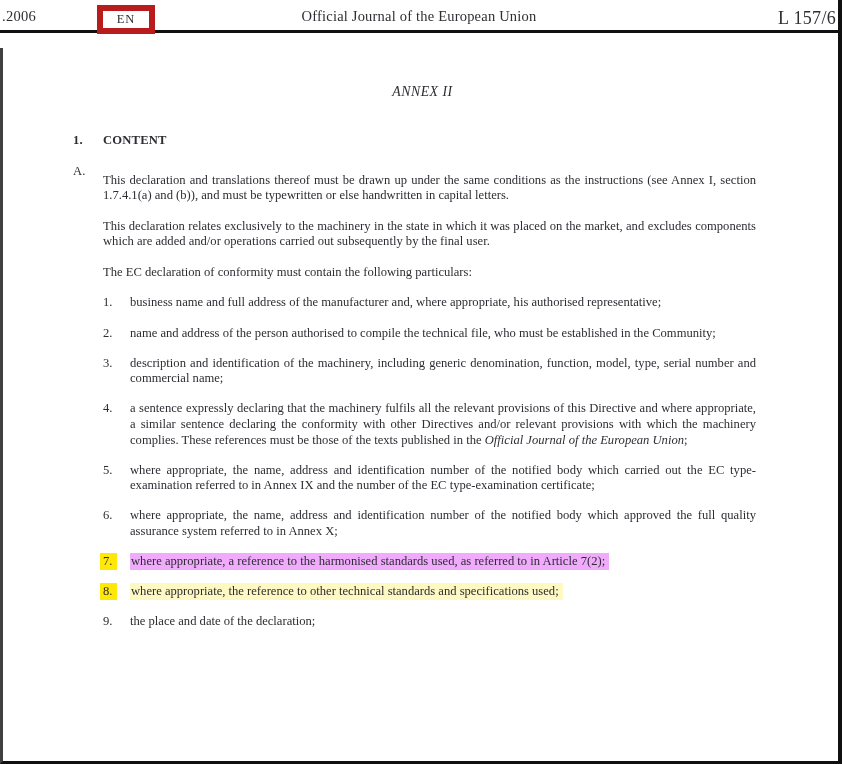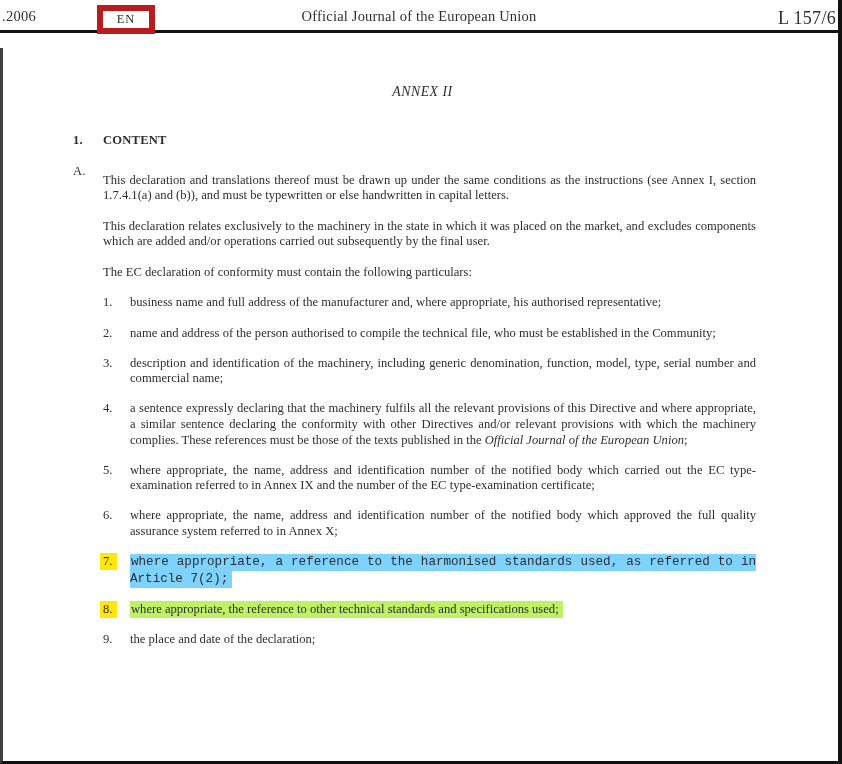--- a/index.html
+++ b/index.html
@@ -107,26 +107,26 @@
           <span class="li-text"><span>where appropriate, the name, address and identification number of the notified body which carried out the EC type-examination referred to in Annex IX and the number of the EC type-examination certificate;</span></span>
         </div>
 
         <div class="list-item">
           <span class="li-num"><span>6.</span></span>
           <span class="li-text"><span>where appropriate, the name, address and identification number of the notified body which approved the full quality assurance system referred to in Annex X;</span></span>
         </div>
 
         <div class="list-item">
           <span class="li-num"><span class="hl" style="background: rgb(255, 232, 8);">7.</span></span>
-          <span class="li-text"><span class="hl" style="background: #7dd3fc; font-family: Liberation Mono, monospace;">where appropriate, a reference to the harmonised standards used, as referred to in Article 7(2);</span></span>
+          <span class="li-text"><span class="hl" style="background: #f0abfc;">where appropriate, a reference to the harmonised standards used, as referred to in Article 7(2);</span></span>
         </div>
 
         <div class="list-item">
           <span class="li-num"><span class="hl" style="background: rgb(255, 232, 8);">8.</span></span>
-          <span class="li-text"><span class="hl" style="background: #bef264;">where appropriate, the reference to other technical standards and specifications used;</span></span>
+          <span class="li-text"><span class="hl" style="background: #fef9c3;">where appropriate, the reference to other technical standards and specifications used;</span></span>
         </div>
 
         <div class="list-item">
           <span class="li-num"><span>9.</span></span>
           <span class="li-text"><span>the place and date of the declaration;</span></span>
         </div>
 
 
       </div>
     </div>

